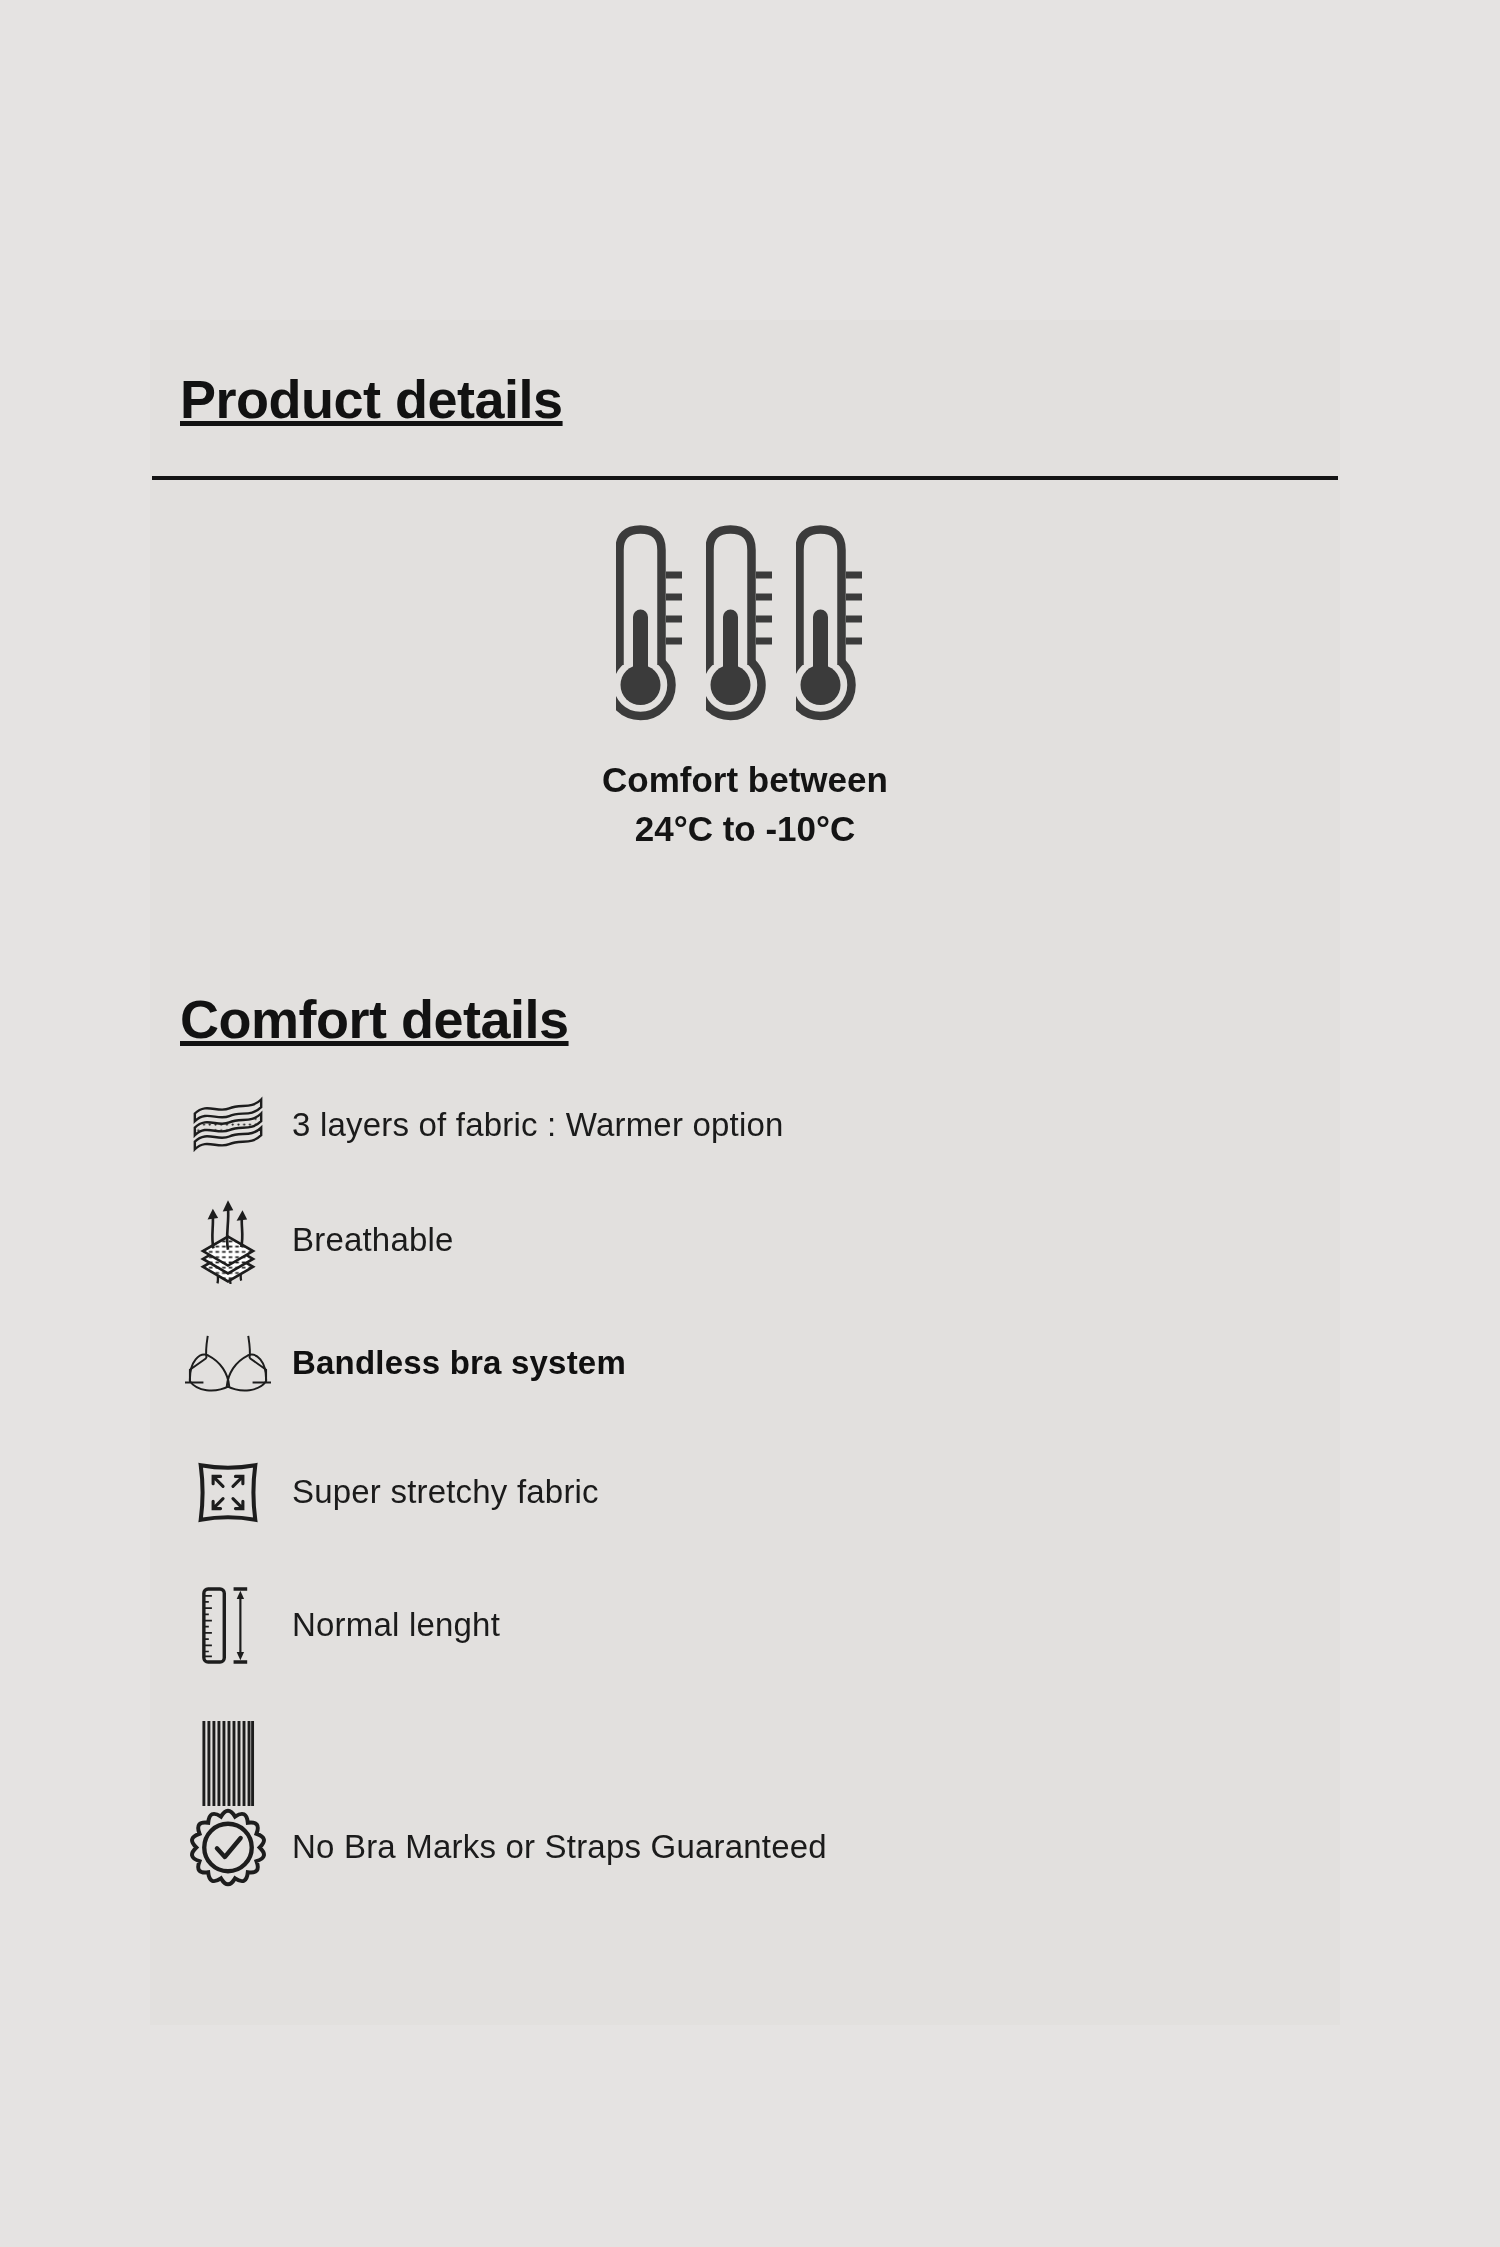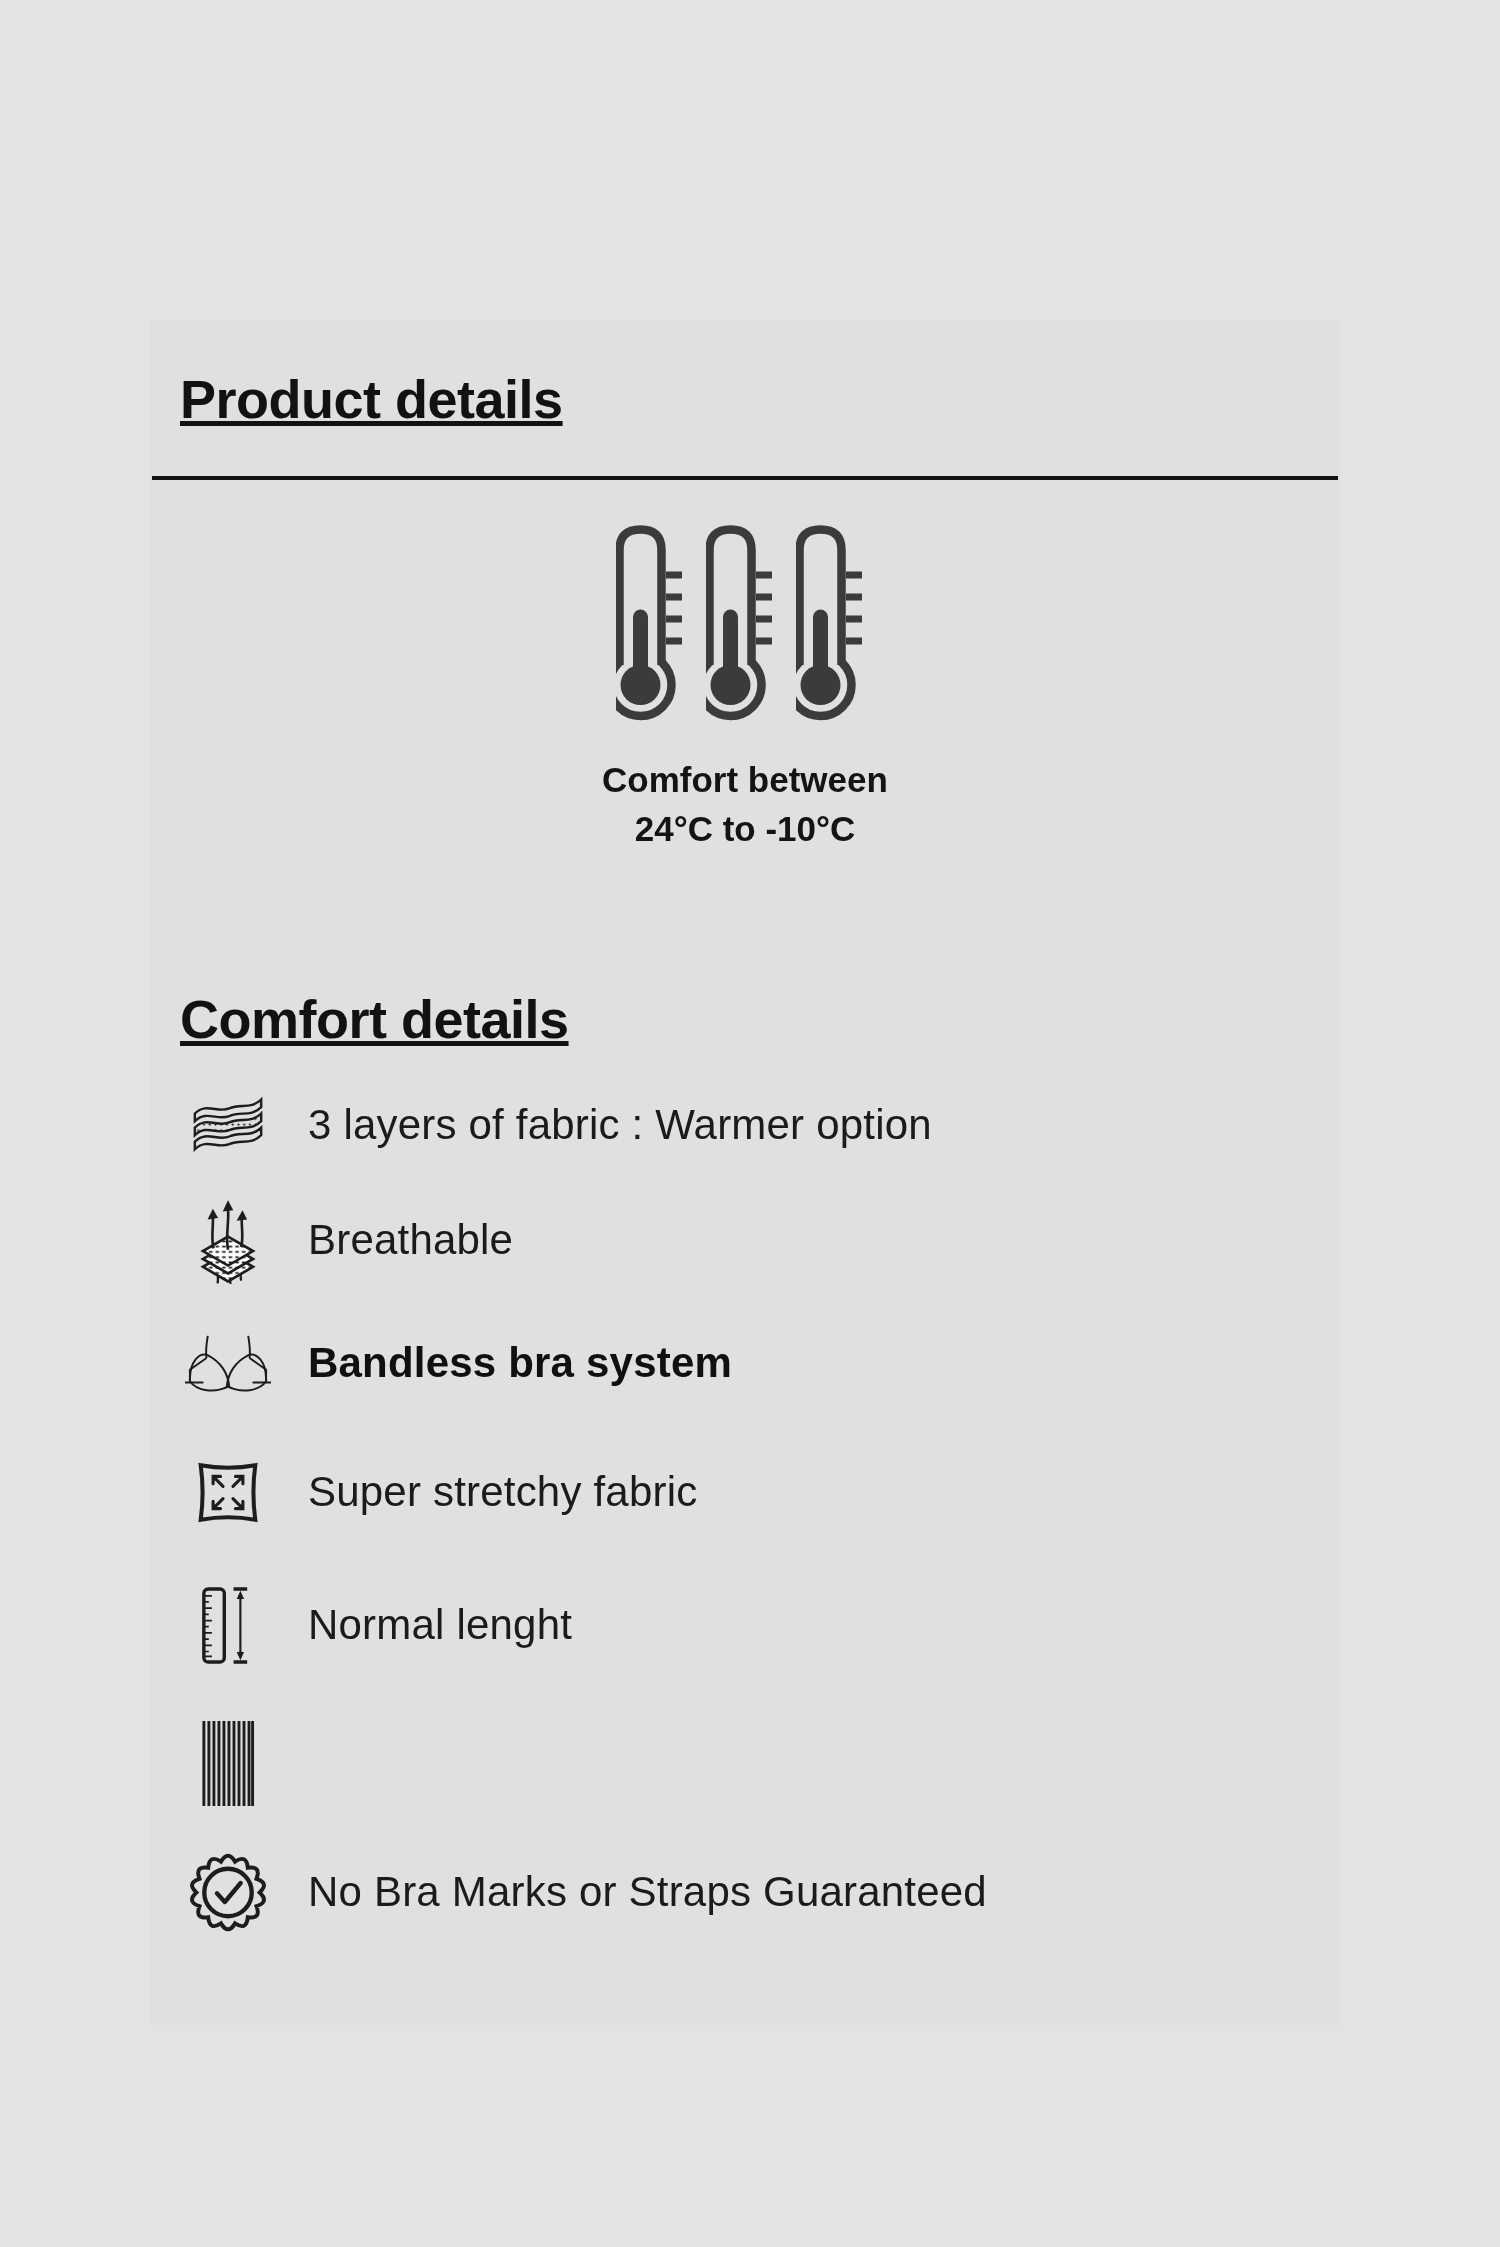--- a/index.html
+++ b/index.html
@@ -68,31 +68,31 @@
     height:110px;
     display:flex;
     align-items:center;
   }
   .feature-row:nth-of-type(1){ top:750px; }
   .feature-row:nth-of-type(2){ top:865px; }
   .feature-row:nth-of-type(3){ top:988px; }
   .feature-row:nth-of-type(4){ top:1117px; }
   .feature-row:nth-of-type(5){ top:1250px; }
   .feature-row:nth-of-type(6){ top:1388px; }
-  .feature-row:nth-of-type(7){ top:1517px; }
+  .feature-row:nth-of-type(7){ top:1472px; }
   .icon-cell{
     width:96px;
     display:flex;
     align-items:center;
     justify-content:center;
     flex:none;
   }
   .feature-label{
-    margin-left:32px;
-    font-size:42px;
+    margin-left:16px;
+    font-size:33px;
     font-weight:400;
     color:#1b1b1b;
     letter-spacing:0.2px;
     white-space:nowrap;
   }
   .feature-row.bold .feature-label{ font-weight:700; color:#101010; }
   svg{ display:block; }
   .stroke{ fill:none; stroke:var(--icon-ink); }
   .fill{ fill:var(--icon-ink); stroke:none; }
 </style>

